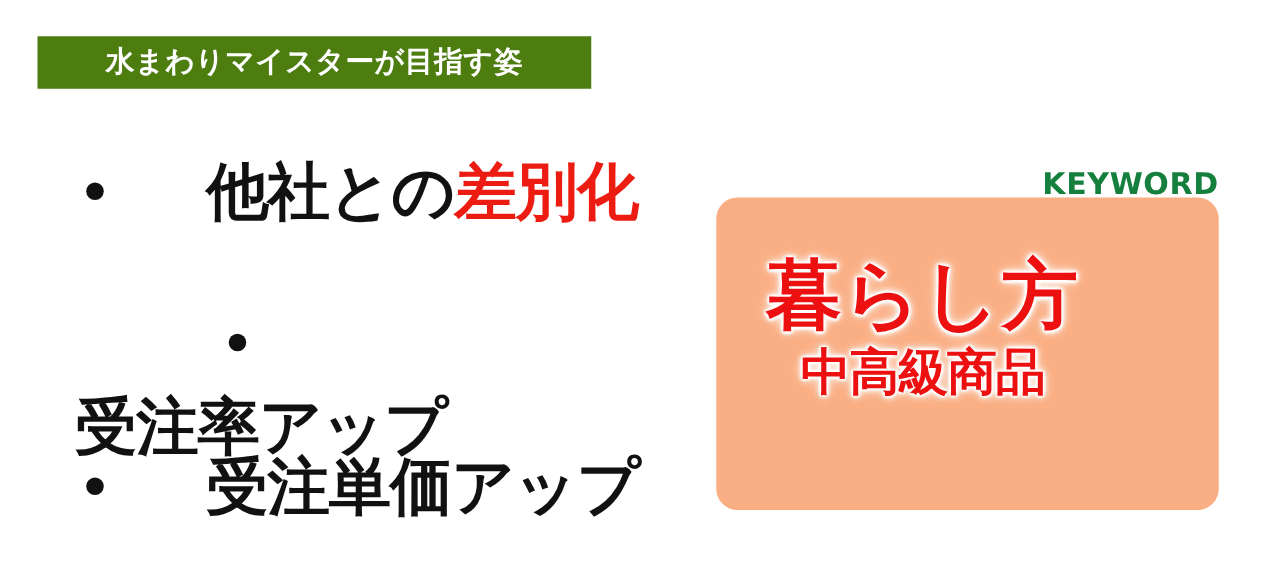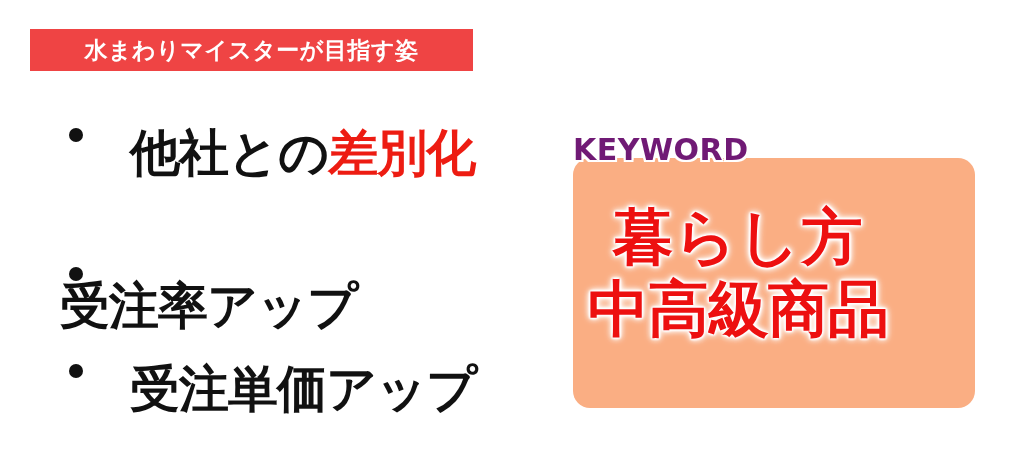--- a/index.html
+++ b/index.html
@@ -16,21 +16,21 @@
     -webkit-font-smoothing: antialiased;
   }
 
   
   .header-banner {
     position: absolute;
     left: 30px;
     top: 29px;
     width: 443px;
     height: 42px;
-    background: #ef4444;
+    background: #4d7c0f;
     display: flex;
     align-items: center;
     justify-content: center;
     box-sizing: border-box;
   }
   .header-banner-text {
     color: #ffffff;
     font-size: 23px;
     font-weight: bold;
     letter-spacing: 0.5px;
@@ -42,21 +42,23 @@
   .bullet-list {
     position: absolute;
     left: 60px;
     top: 110px;
     width: 500px;
   }
   .bullet-row {
     position: absolute;
     left: 0;
     display: flex;
+    align-items: center;
     white-space: nowrap;
+    gap: 35px;
   }
   .bullet-row-1 { top: 18px; }
   .bullet-row-2 { top: 157px; flex-direction: column; }
   .bullet-row-3 { top: 254px; }
 
   .bullet-dot {
     width: 14px;
     height: 14px;
     border-radius: 50%;
     background: #111111;
@@ -83,24 +85,24 @@
     width: 402px;
     height: 250px;
     background: #FAAE83;
     border-radius: 17px;
   }
   .keyword-label {
     position: absolute;
     left: 573px;
     top: 135px;
     width: 402px;
-    text-align: left;
-    font-size: 30px;
+    text-align: right;
+    font-size: 24px;
     font-weight: bold;
-    color: #701a75;
+    color: #15803d;
     letter-spacing: 0.5px;
     line-height: 1;
     text-shadow:
       -2px -2px 0 #ffffff,  2px -2px 0 #ffffff,
       -2px  2px 0 #ffffff,  2px  2px 0 #ffffff,
       -2px  0   0 #ffffff,  2px  0   0 #ffffff,
        0   -2px 0 #ffffff,  0    2px 0 #ffffff;
     white-space: nowrap;
   }
   .keyword-lines {
@@ -115,21 +117,21 @@
     font-weight: bold;
     line-height: 1.05;
     white-space: nowrap;
     text-shadow:
       0 0 6px #ffffff, 0 0 6px #ffffff,
       0 0 10px #ffffff, 0 0 3px #ffffff,
       -1px -1px 2px #ffffff, 1px -1px 2px #ffffff,
       -1px 1px 2px #ffffff, 1px 1px 2px #ffffff;
   }
   .keyword-line-1 { font-size: 61px; letter-spacing: 1px; }
-  .keyword-line-2 { font-size: 61px; letter-spacing: -1px; margin-top: 8px; }
+  .keyword-line-2 { font-size: 40px; letter-spacing: -1px; margin-top: 8px; }
 </style>
 </head>
 <body>
 
 <div class="header-banner">
   <span class="header-banner-text">水まわりマイスターが目指す姿</span>
 </div>
 
 <div class="bullet-list">
 

